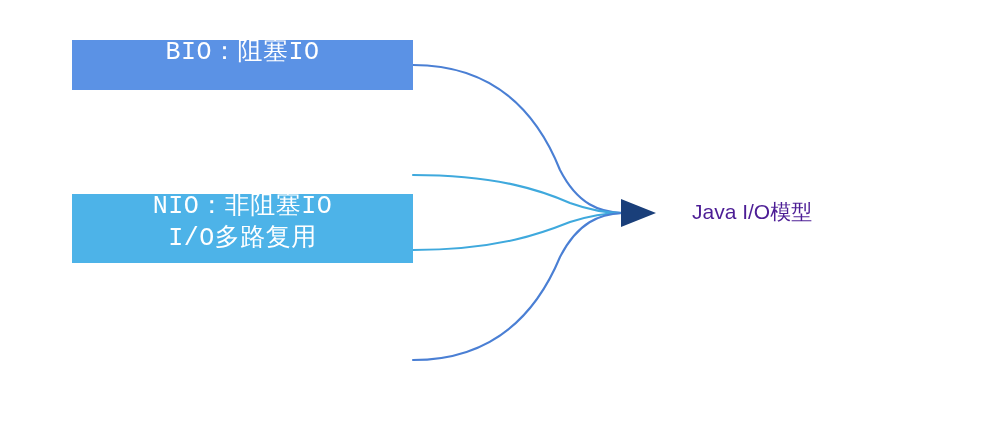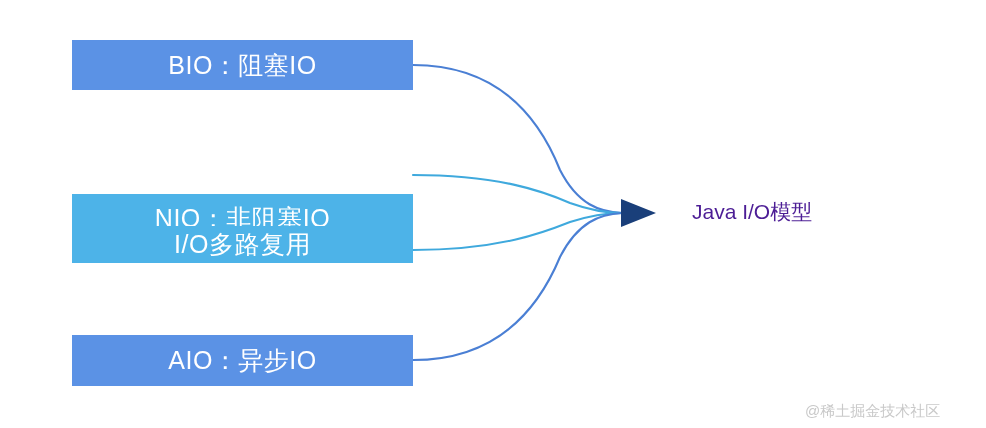--- a/index.html
+++ b/index.html
@@ -17,23 +17,24 @@
   #diagram {
     position: absolute;
     left: 0;
     top: 0;
     width: 986px;
     height: 428px;
   }
   .node-box {
     position: absolute;
     display: flex;
-    align-items: center;
+    align-items: flex-start;
     justify-content: center;
     box-sizing: border-box;
+    font-family: Liberation Mono, monospace;
   }
   .node-label {
     color: #ffffff;
     font-size: 25px;
     font-weight: 400;
     letter-spacing: 0.5px;
     line-height: 1;
     white-space: nowrap;
   }
   #box-bio  { left: 72px; top: 40px;  width: 341px; height: 50px; }
@@ -89,21 +90,17 @@
   </div>
 
   <div class="node-box" id="box-nio" style="background:#4db3e8;margin-top:44px;">
     <span class="node-label">NIO：非阻塞IO</span>
   </div>
 
   <div class="node-box" id="box-mux" style="background:#4db3e8;">
     <span class="node-label">I/O多路复用</span>
   </div>
 
-  <div class="node-box" id="box-aio" style="background:#5b92e5;">
-    <span class="node-label">AIO：异步IO</span>
-  </div>
 
   <div id="target-label">Java I/O模型</div>
 
-  <div id="watermark">@稀土掘金技术社区</div>
 
 </div>
 
 </body></html>

